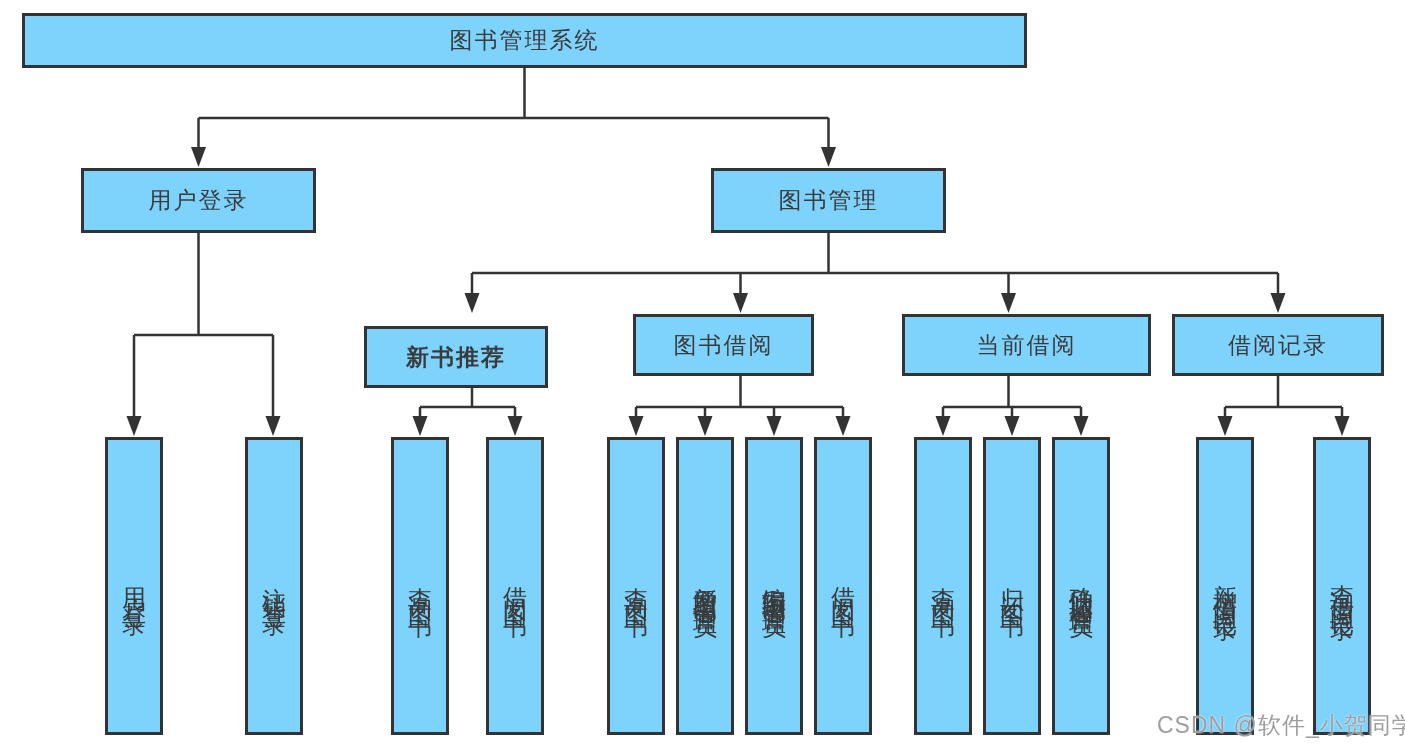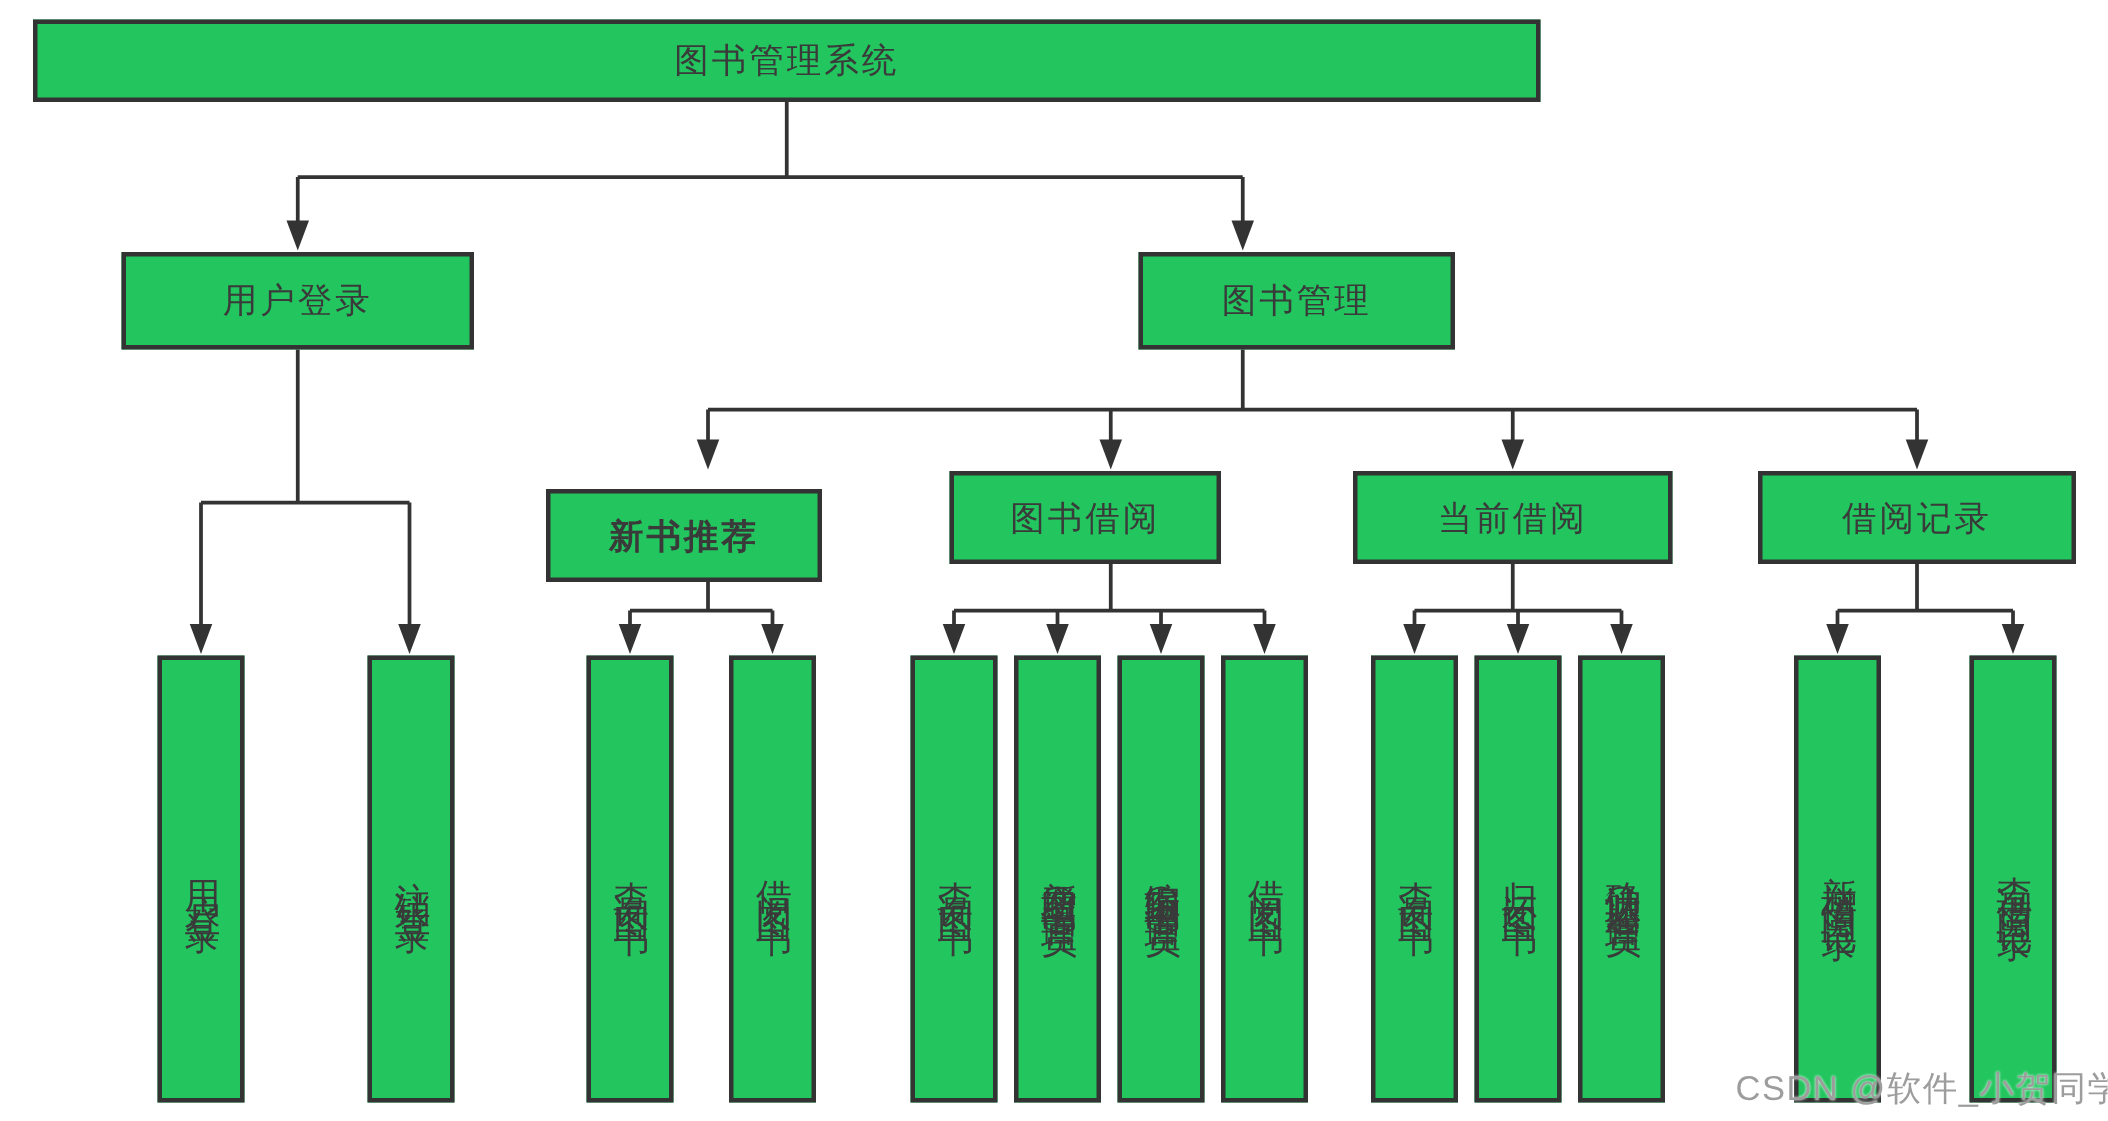--- a/index.html
+++ b/index.html
@@ -19,21 +19,21 @@
     left: 0; top: 0;
     width: 1405px; height: 747px;
   }
   svg.wires {
     position: absolute;
     left: 0; top: 0;
     z-index: 1;
   }
   .node {
     position: absolute;
-    background: #22c55e;
+    background: #7dd3fc;
     border: 3px solid #333333;
     box-sizing: border-box;
     display: flex;
     align-items: center;
     justify-content: center;
     z-index: 2;
     color: #3a3a3a;
   }
   .hnode {
     font-size: 23px;
@@ -141,31 +141,31 @@
     </g>
   </svg>
 
   <div class="node hnode" style="left:22px; top:13px; width:1005px; height:55px;">
     <span>图书管理系统</span>
   </div>
 
   <div class="node hnode" style="left:81px; top:168px; width:235px; height:65px;">
     <span>用户登录</span>
   </div>
-  <div class="node hnode" style="left:711px; top:168px; width:211px; height:65px;margin-left:48px;">
+  <div class="node hnode" style="left:711px; top:168px; width:235px; height:65px;">
     <span>图书管理</span>
   </div>
 
   <div class="node hnode" style="left:364px; top:326px; width:184px; height:62px;font-weight:bold;">
     <span>新书推荐</span>
   </div>
   <div class="node hnode" style="left:633px; top:314px; width:181px; height:62px;">
     <span>图书借阅</span>
   </div>
-  <div class="node hnode" style="left:902px; top:314px; width:213px; height:62px;">
+  <div class="node hnode" style="left:902px; top:314px; width:249px; height:62px;">
     <span>当前借阅</span>
   </div>
   <div class="node hnode" style="left:1172px; top:314px; width:212px; height:62px;text-align:right;">
     <span>借阅记录</span>
   </div>
 
   <div class="node vnode" style="left:105px; top:437px;">
     <span class="vtext">用户登录</span>
   </div>
   <div class="node vnode" style="left:245px; top:437px;">

